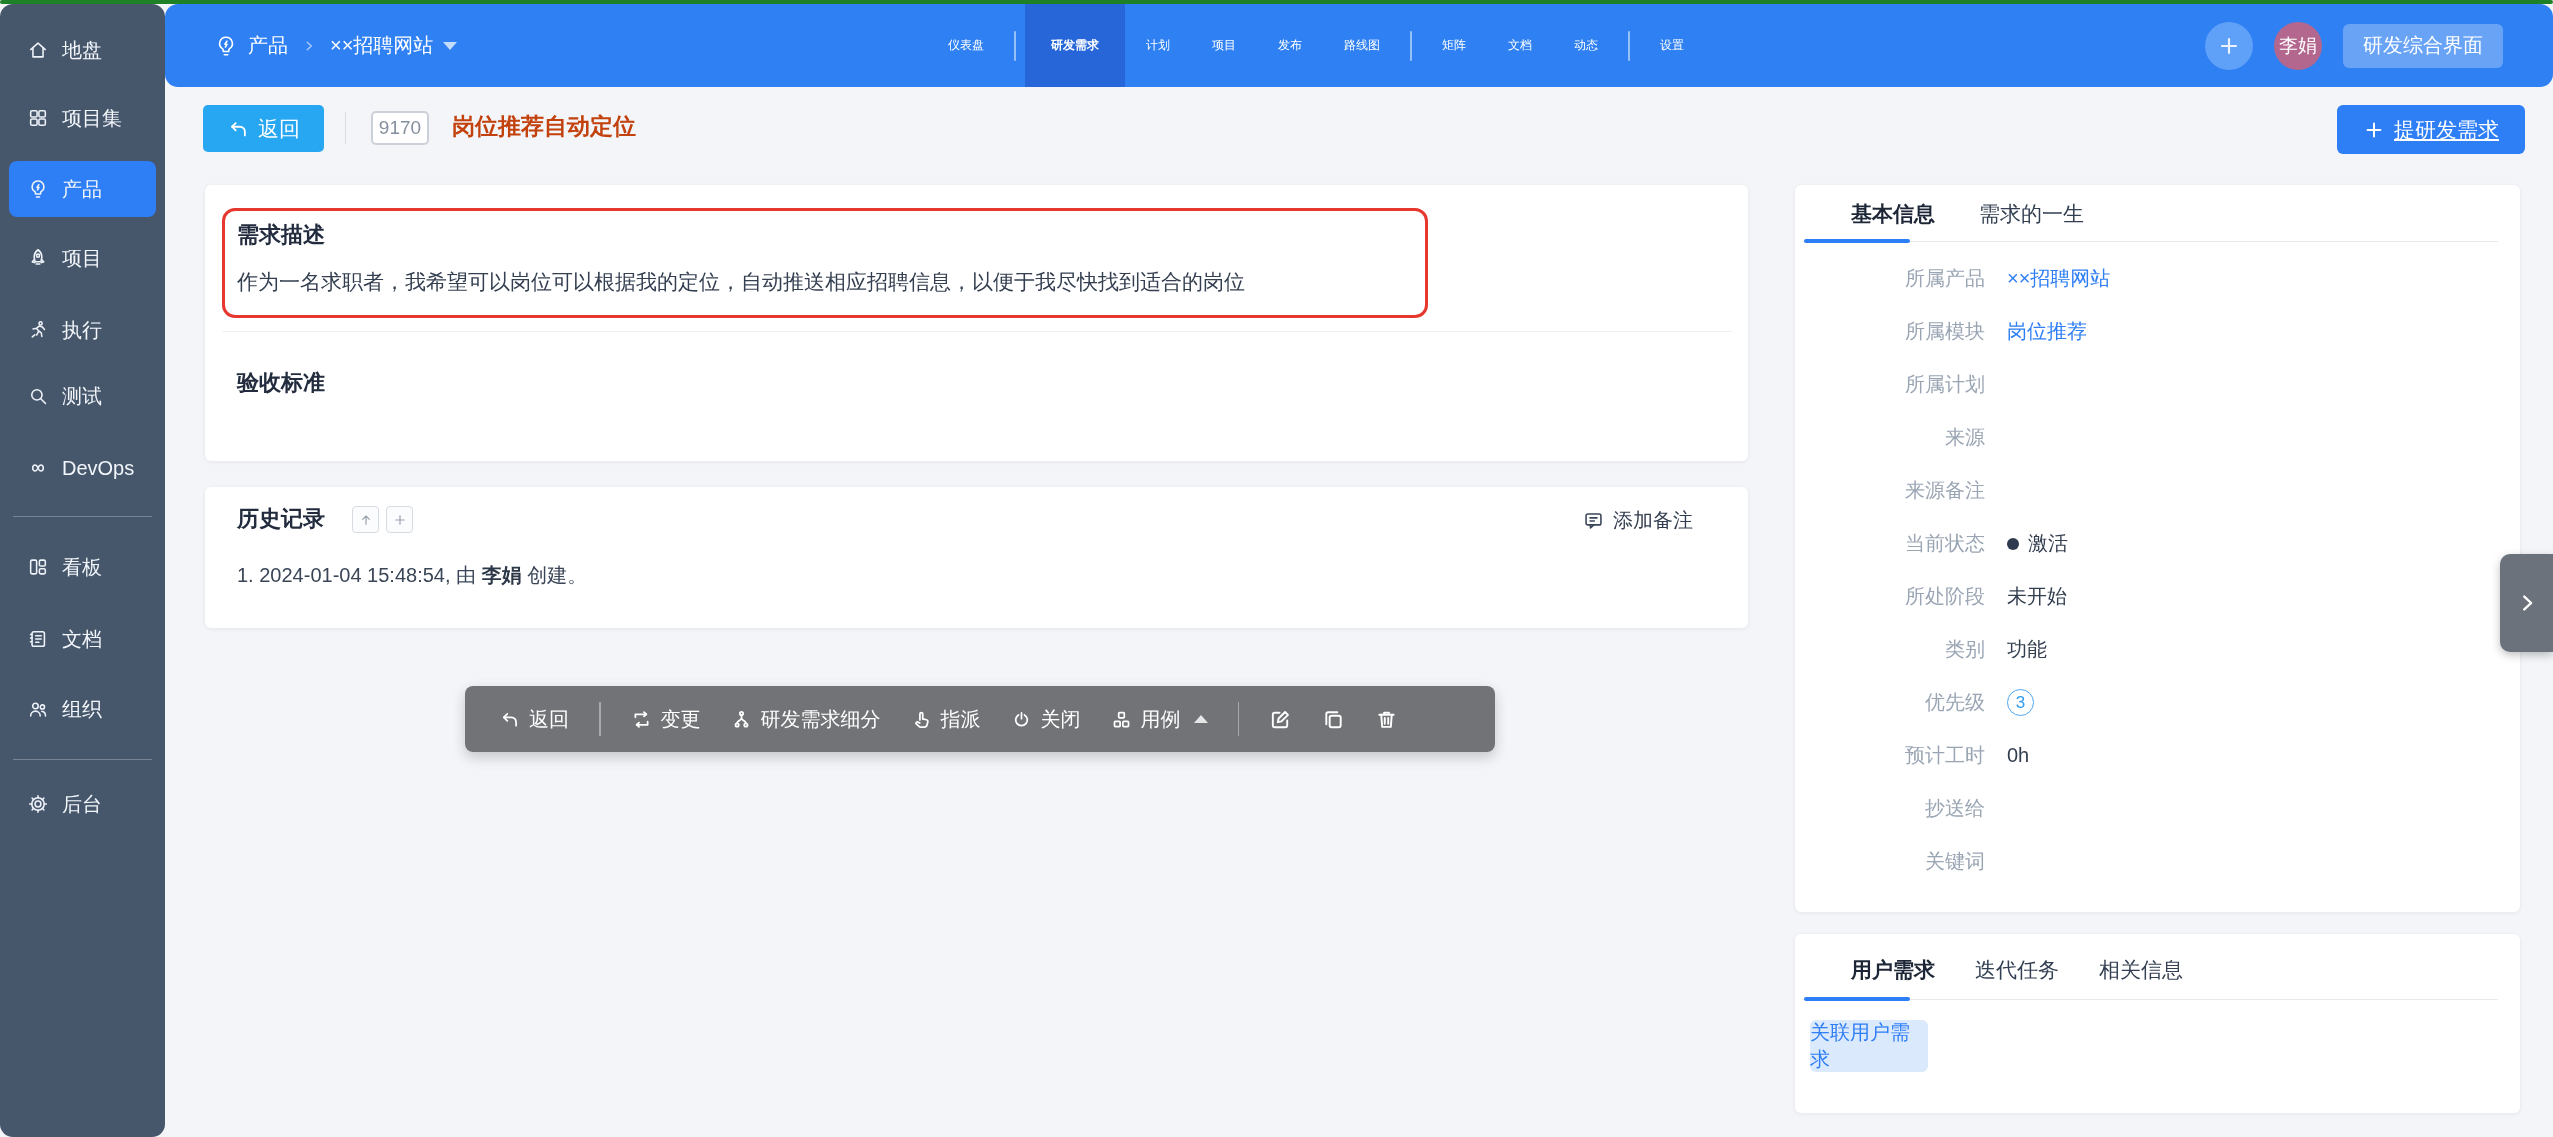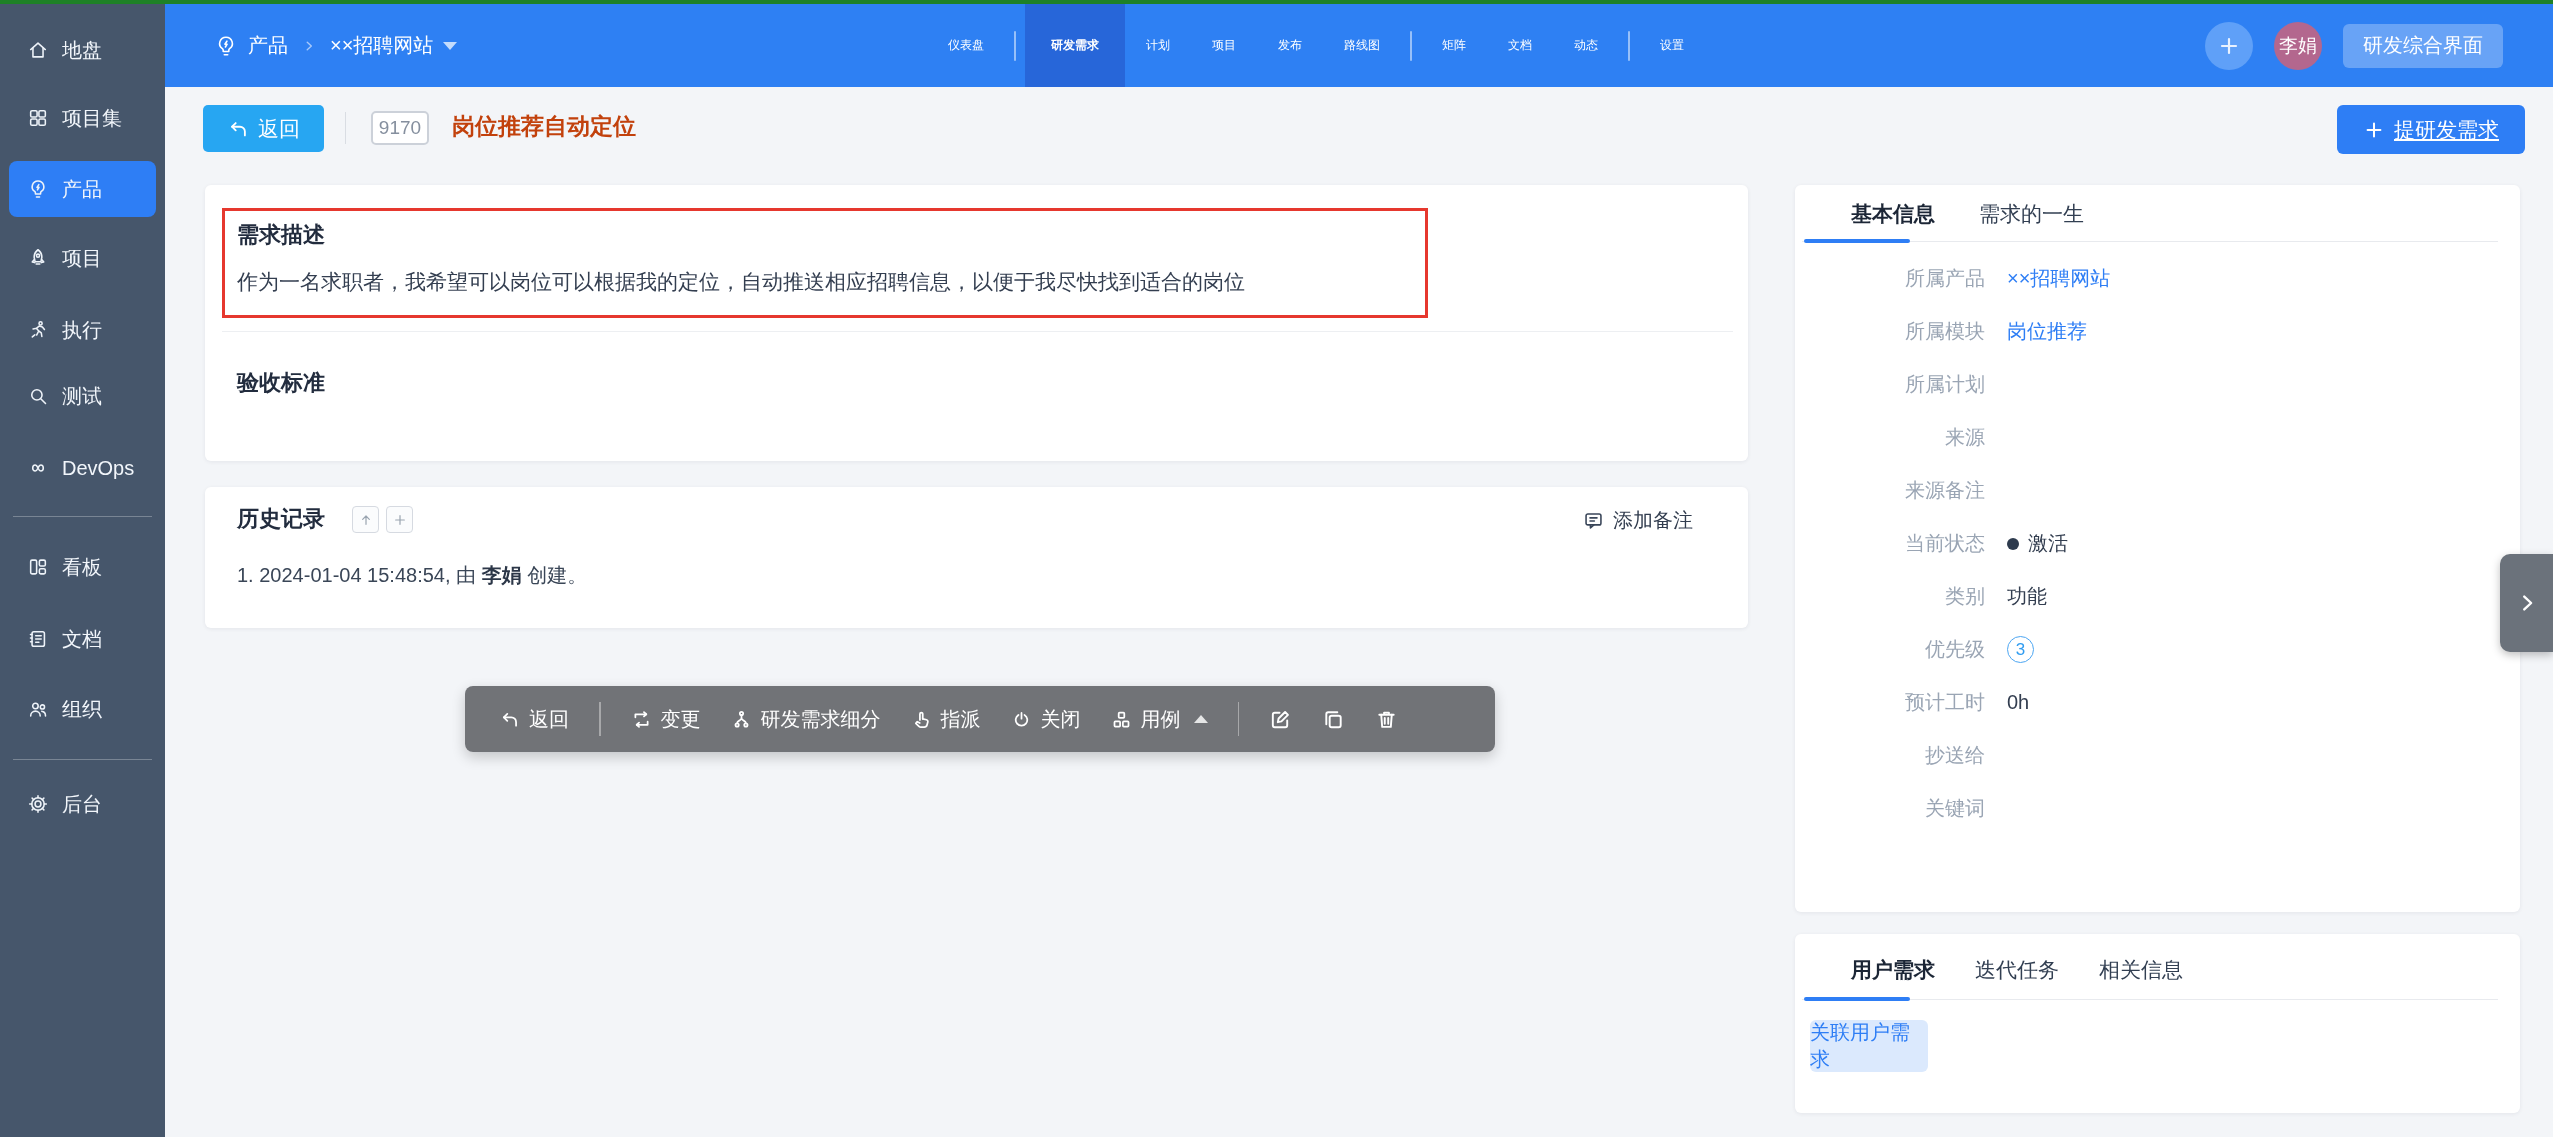--- a/index.html
+++ b/index.html
@@ -1,18 +1,18 @@
 <!DOCTYPE html>
 <html><head>
 <meta charset="utf-8">
 <style>
   html,body{margin:0;padding:0;}
   body{width:2553px;height:1137px;position:relative;overflow:hidden;background:#f3f5f8;
        font-family:"Liberation Sans","DejaVu Sans",sans-serif;color:#333e50;}
-  .abs{position:absolute;}
+  .abs{position:absolute;border-radius:13px;}
   svg{display:block;}
 
   
   .green-strip{left:0;top:0;width:2553px;height:4px;background:#1e8127;}
 
   
   .sidebar{left:0;top:4px;width:165px;height:1133px;background:#46566b;}
   .side-item{position:absolute;left:0;width:165px;height:56px;display:flex;align-items:center;
              color:#f2f6fb;font-size:20px;cursor:pointer;}
   .side-item svg{margin-left:27px;margin-right:13px;stroke:#eef3f9;fill:none;
@@ -401,20 +401,24 @@
     <span class="f-value"></span>
   </div>
   <div class="f-row">
     <span class="f-label">当前状态</span>
     <span class="f-value">
         <i class="dot"></i>
         <span>激活</span>
       </span>
   </div>
   <div class="f-row">
+    <span class="f-label">所处阶段</span>
+    <span class="f-value">未开始</span>
+  </div>
+  <div class="f-row">
     <span class="f-label">类别</span>
     <span class="f-value">功能</span>
   </div>
   <div class="f-row">
     <span class="f-label">优先级</span>
     <span class="f-value">
         <span class="prio-circle">3</span>
       </span>
   </div>
   <div class="f-row">

